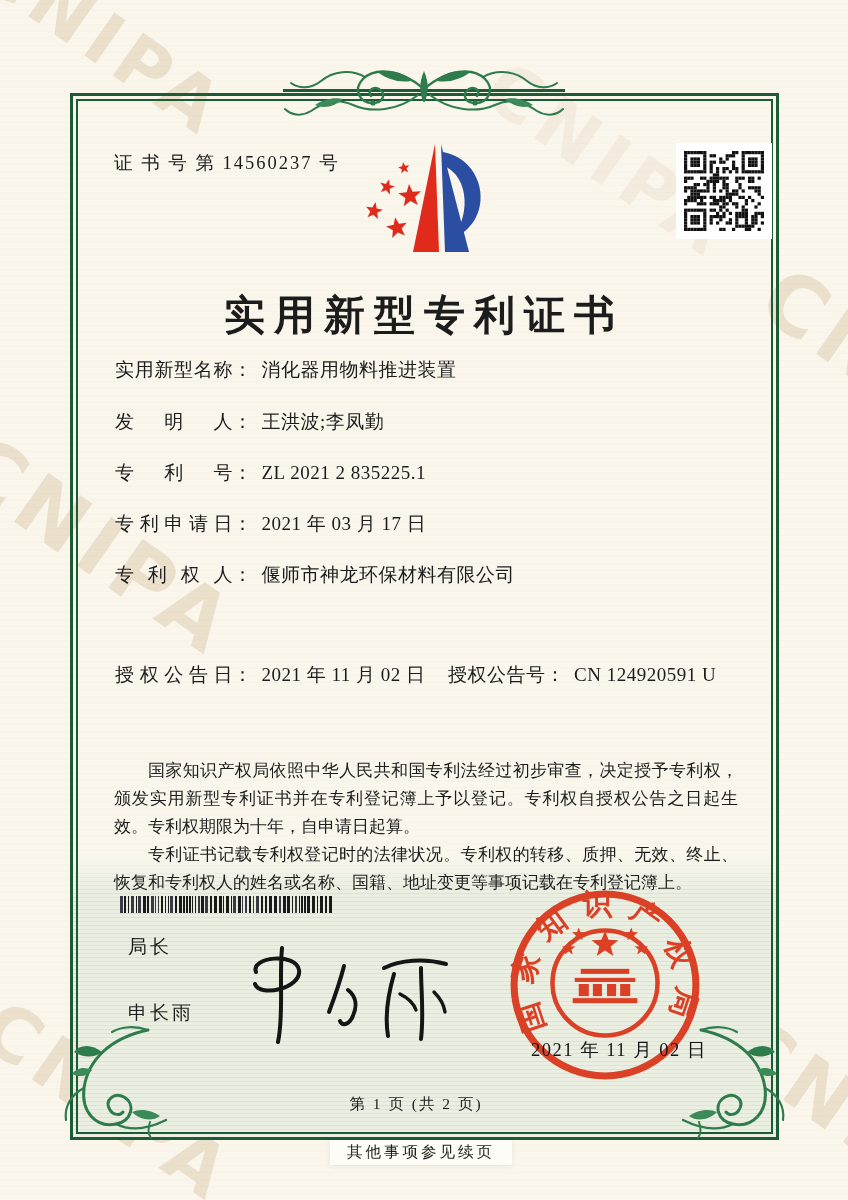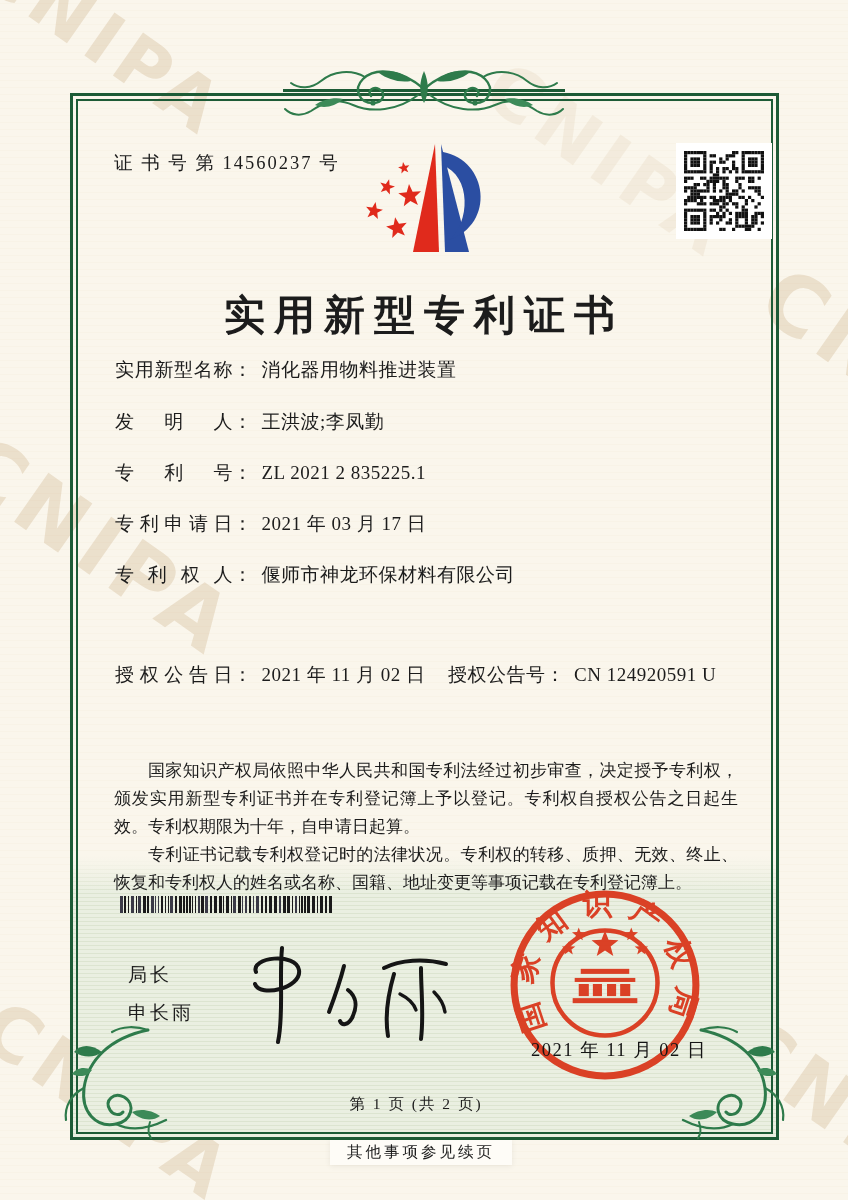--- a/index.html
+++ b/index.html
@@ -34,21 +34,21 @@
     font-size:41px;font-weight:bold;letter-spacing:9px;
     font-family:"DejaVu Serif","Liberation Serif",serif;margin-top:32px;}
   .field{position:absolute;left:115px;font-size:19px;letter-spacing:0.5px;white-space:nowrap;}
   .flabel{display:inline-block;width:118px;text-align:justify;text-align-last:justify;}
   .fcolon{display:inline-block;margin-right:9px;}
   .grant-no{position:absolute;left:333px;top:0;}
   .body-text{position:absolute;left:114px;top:735px;width:624px;font-size:17px;
     line-height:28px;text-align:justify;margin-top:22px;}
   .body-text p{margin:0;text-indent:2em;}
   .barcode{position:absolute;left:120px;top:896px;}
-  .signer-title{position:absolute;left:128px;top:962px;font-family:Liberation Sans, sans-serif;font-size:19px;letter-spacing:3px;}
+  .signer-title{position:absolute;left:128px;top:934px;font-family:Liberation Sans, sans-serif;font-size:19px;letter-spacing:3px;}
   .signer-name{position:absolute;left:128px;top:1000px;font-family:"Liberation Sans","DejaVu Sans",sans-serif;font-size:19px;letter-spacing:3px;}
   .signature{position:absolute;left:238px;top:942px;}
   .seal{position:absolute;left:506px;top:886px;opacity:0.95;}
   .seal-date{position:absolute;left:531px;top:1037px;font-size:18.5px;letter-spacing:1.5px;color:#141414;}
   .page-num{position:absolute;left:86px;width:660px;top:1094px;text-align:center;
     font-size:15.5px;letter-spacing:2px;}
   .cont-note{position:absolute;left:330px;top:1140px;background:#fefcf7;
     padding:2px 17px;font-size:15.5px;letter-spacing:3px;box-shadow:0 1px 6px rgba(0,0,0,0.07);}
   .flourish-top{position:absolute;left:283px;top:59px;}
   .flourish-bl{position:absolute;left:48px;top:1024px;}

